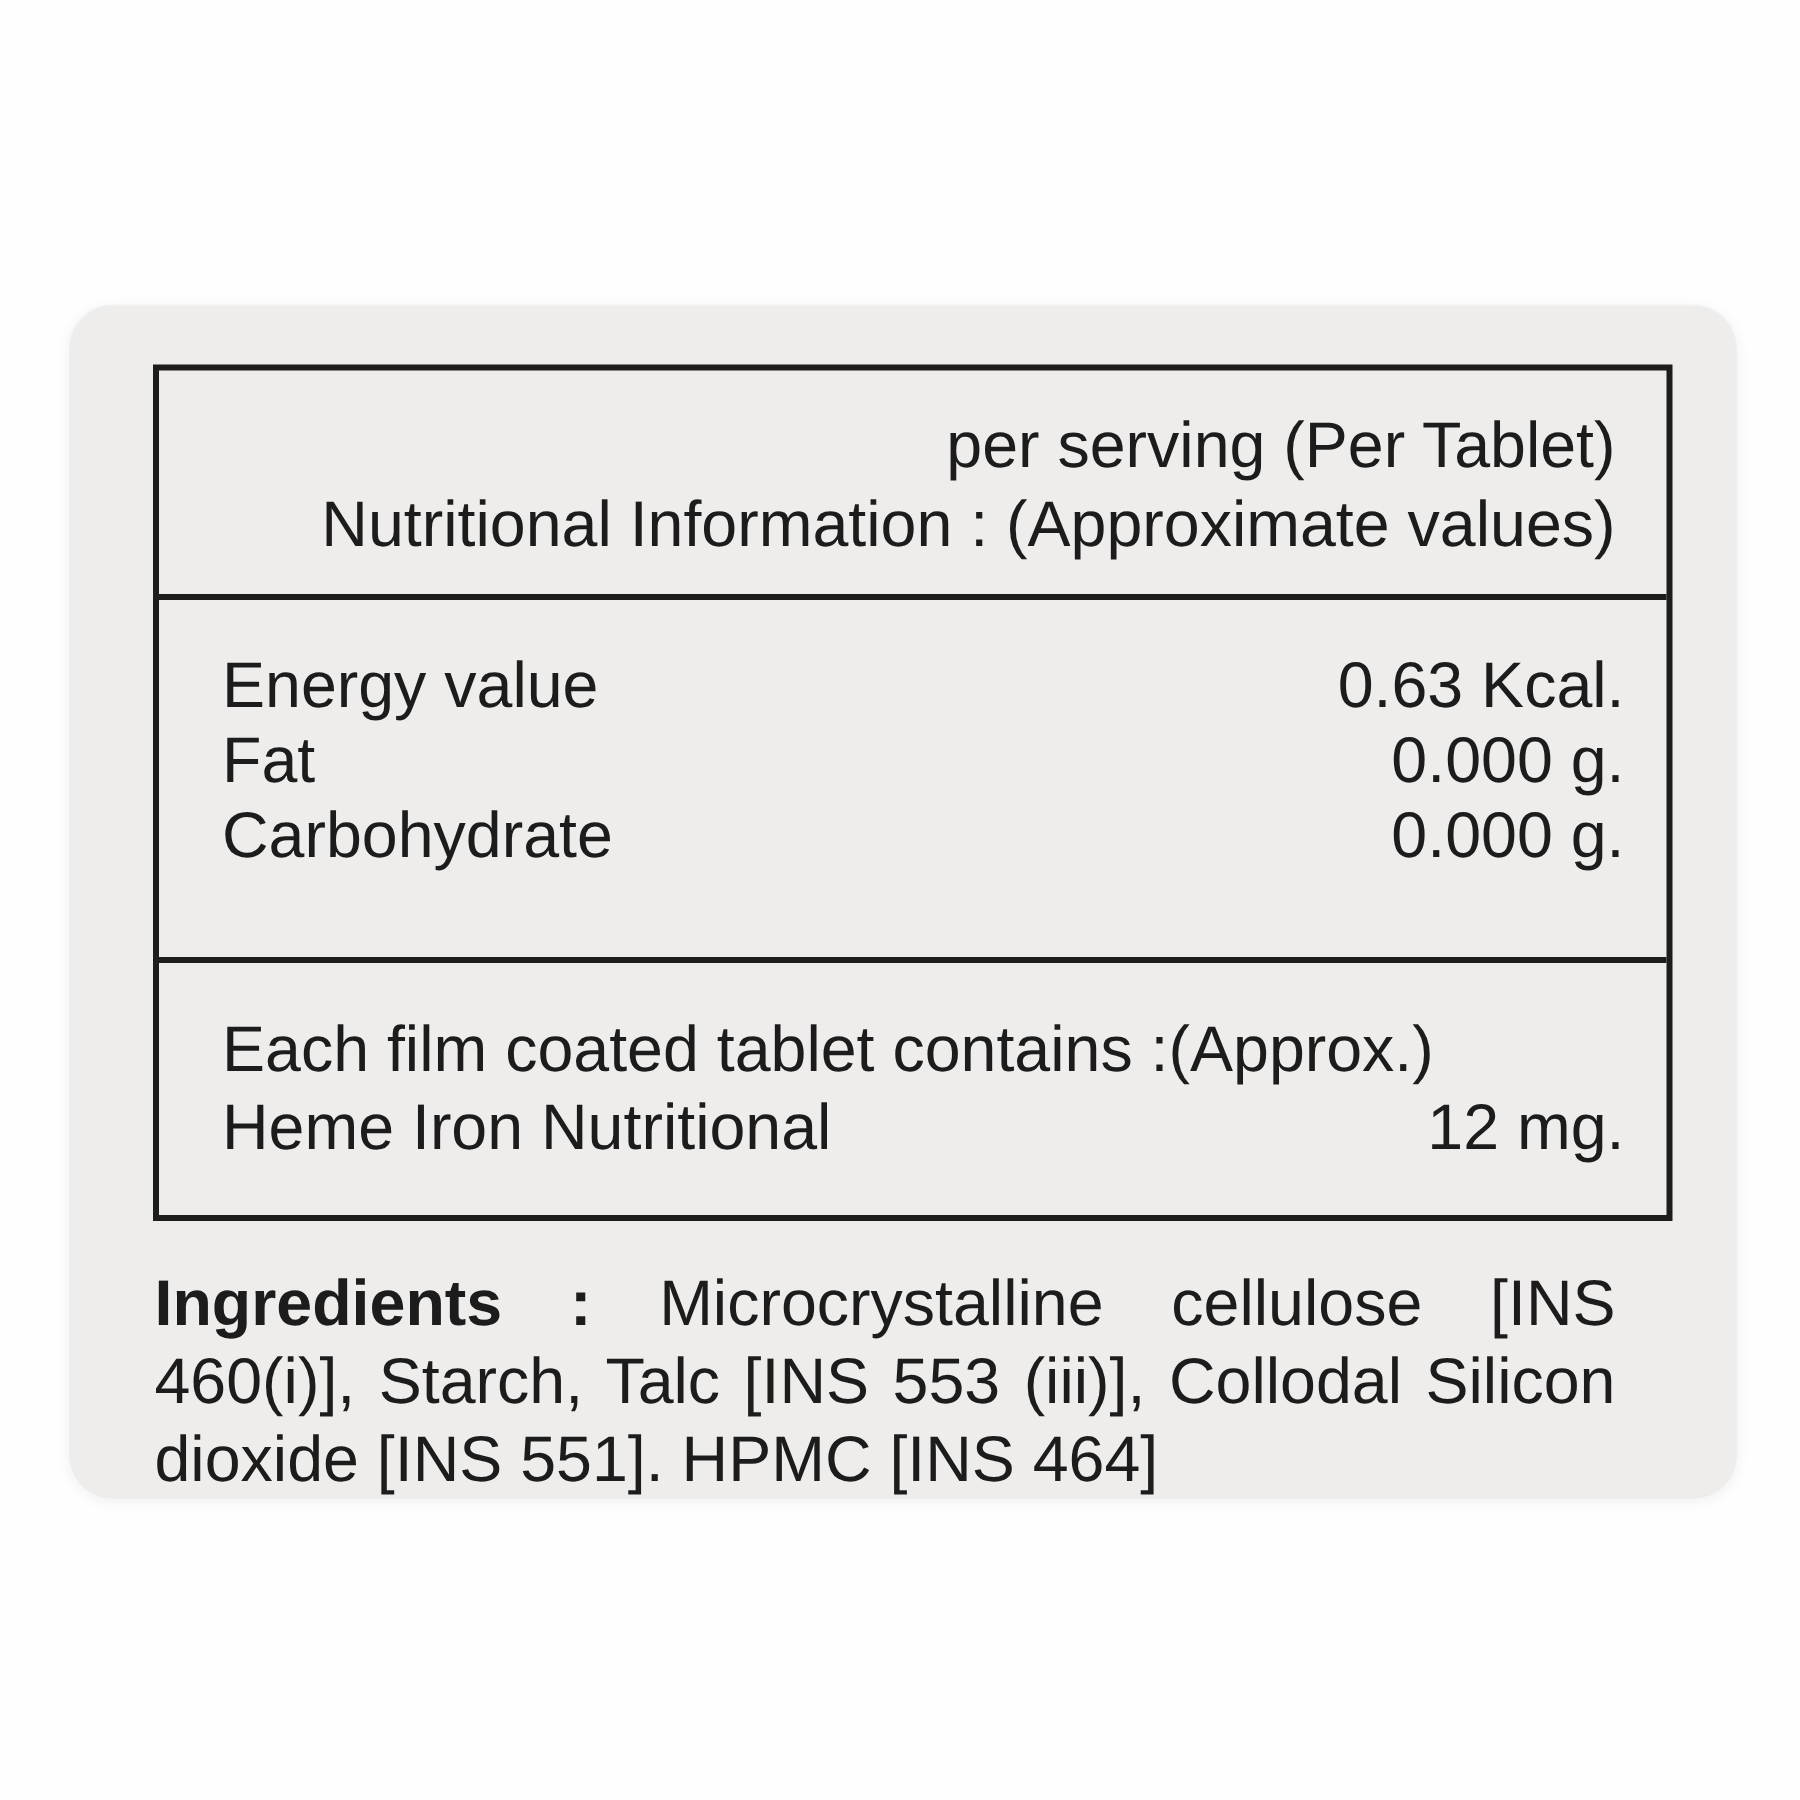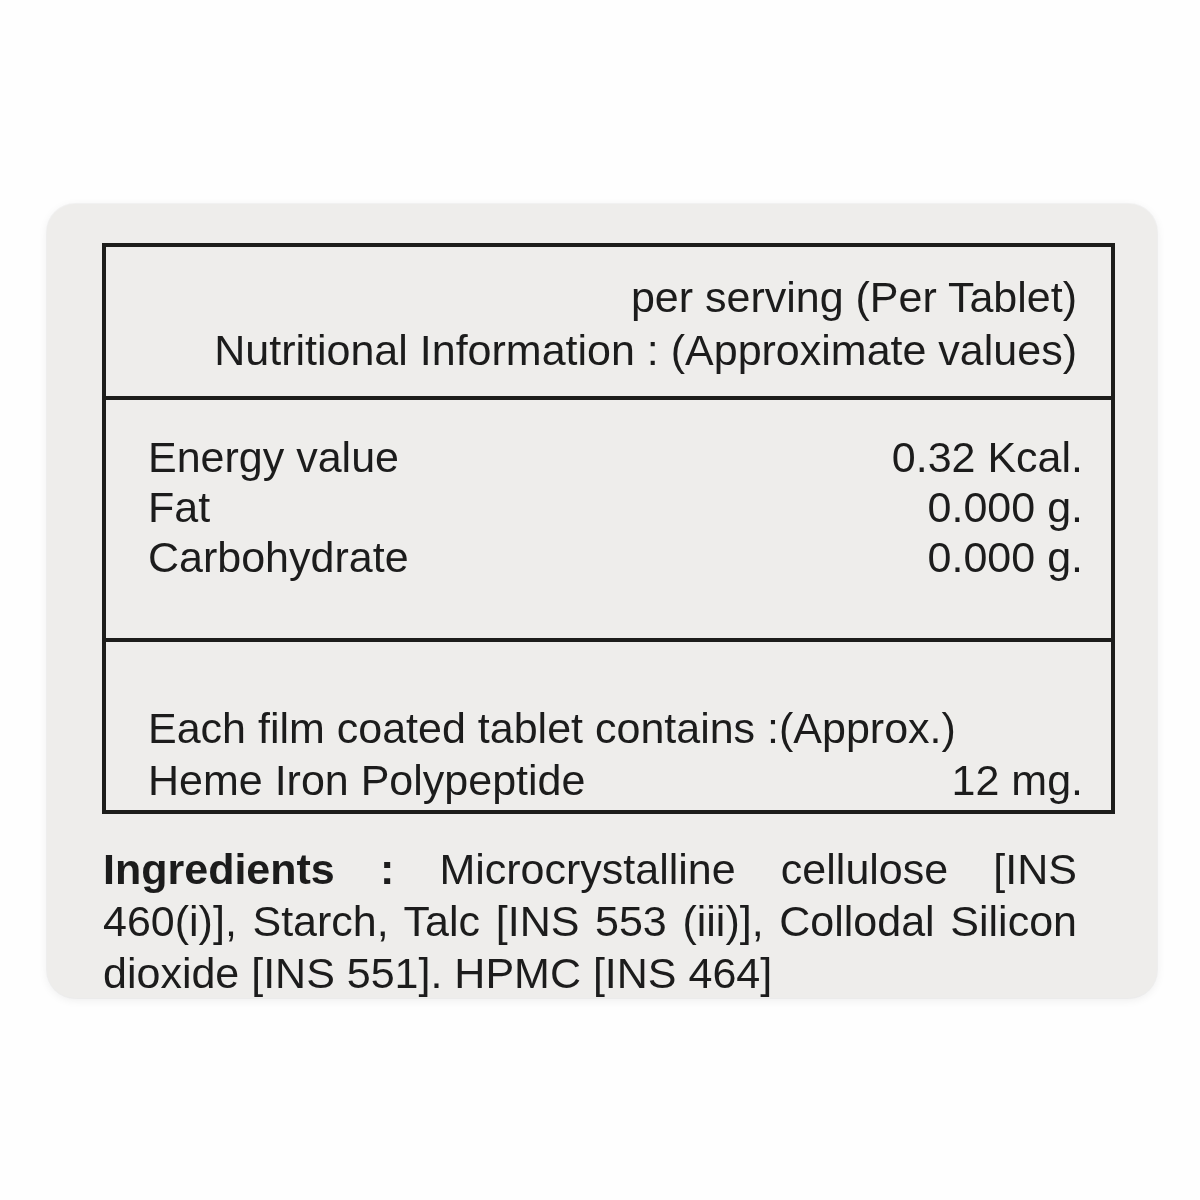--- a/index.html
+++ b/index.html
@@ -53,21 +53,21 @@
     font-size: 43px;
     line-height: 50px;
   }
   .nrow {
     display: flex;
     justify-content: space-between;
     align-items: baseline;
   }
   .sec-comp {
     height: 168px;
-    padding: 60px 28px 0 42px;
+    padding: 32px 28px 0 42px;
     font-size: 43px;
     line-height: 52px;
   }
   .ingredients {
     position: absolute;
     left: 56px;
     top: 639px;
     width: 974px;
     margin: 0;
     font-size: 43px;
@@ -85,36 +85,36 @@
     <div class="ntable">
 
       <div class="sec-header">
         <div>per serving (Per Tablet)</div>
         <div>Nutritional Information : (Approximate values)</div>
       </div>
 
       <div class="sec-nutrients">
         <div class="nrow">
           <span>Energy value</span>
-          <span>0.32 Kcal.</span>
+          <span>0.63 Kcal.</span>
         </div>
         <div class="nrow">
           <span>Fat</span>
           <span>0.000 g.</span>
         </div>
         <div class="nrow">
           <span>Carbohydrate</span>
           <span>0.000 g.</span>
         </div>
       </div>
 
       <div class="sec-comp">
         <div>Each film coated tablet contains :(Approx.)</div>
         <div class="nrow">
-          <span>Heme Iron Polypeptide</span>
+          <span>Heme Iron Nutritional</span>
           <span>12 mg.</span>
         </div>
       </div>
 
     </div>
 
     <p class="ingredients"><span class="ing-label">Ingredients :</span><span> Microcrystalline cellulose [INS 460(i)], Starch, Talc [INS 553 (iii)], Collodal Silicon dioxide [INS 551]. HPMC [INS 464]</span></p>
 
   </div>
 </div>

